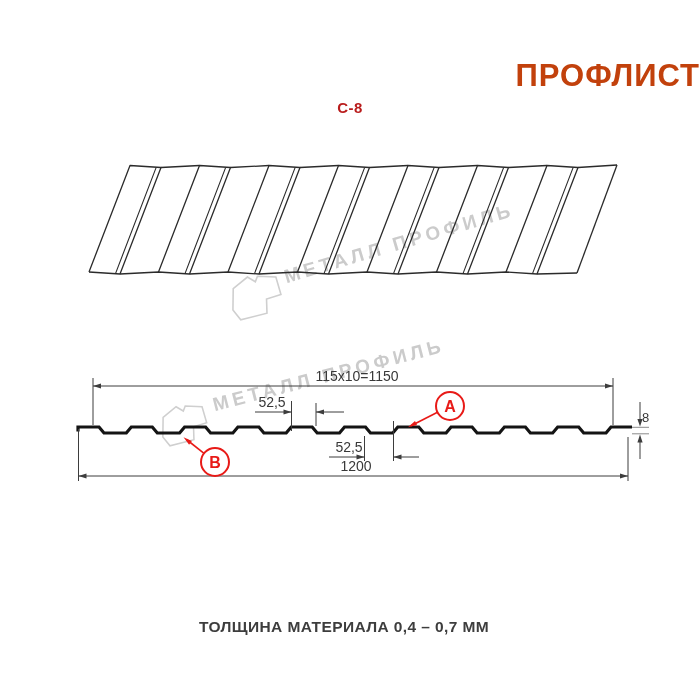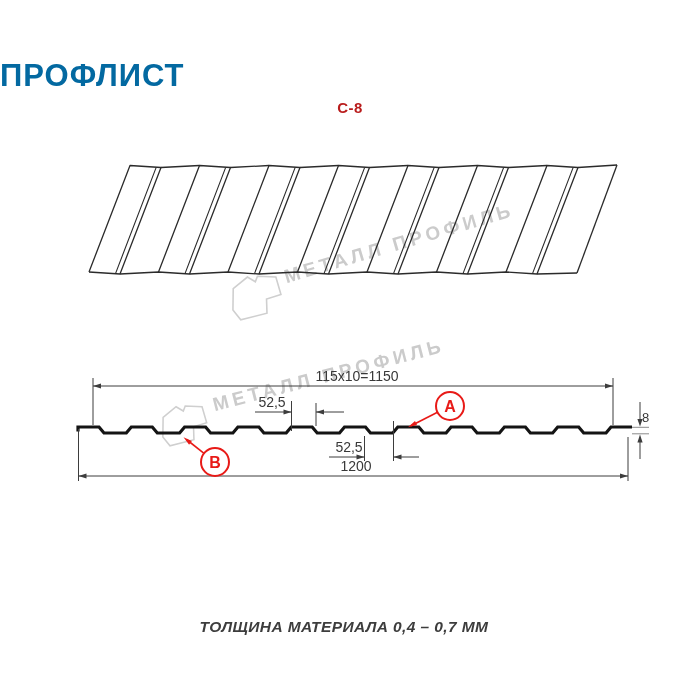--- a/index.html
+++ b/index.html
@@ -1,25 +1,25 @@
 <!DOCTYPE html>
 <html><head>
 <meta charset="utf-8">
 <style>
   html,body{margin:0;padding:0;background:#fff;}
   .page{position:relative;width:700px;height:700px;background:#ffffff;overflow:hidden;
         font-family:"Liberation Sans",sans-serif;}
   
-  .title{position:absolute;left:0;top:58px;width:700px;text-align:left;
-         font-size:31px;font-weight:800;letter-spacing:1px;color:#0369a1;z-index:3;}
+  .title{position:absolute;left:0;top:58px;width:700px;text-align:right;
+         font-size:31px;font-weight:800;letter-spacing:1px;color:#c2410c;z-index:3;}
   .subtitle{position:absolute;left:0;top:99px;width:700px;text-align:center;
          font-size:15px;font-weight:700;letter-spacing:.5px;color:#b91c1c;z-index:3;}
   
   .footer{position:absolute;left:0;top:618px;width:688px;text-align:center;
-         font-size:15.5px;font-weight:700;letter-spacing:.4px;color:#3d3d3d;z-index:3;font-style:italic;}
+         font-size:15.5px;font-weight:700;letter-spacing:.4px;color:#3d3d3d;z-index:3;}
   
   .wm{position:absolute;z-index:1;color:#cbcbcb;font-weight:700;white-space:nowrap;
       font-size:19px;letter-spacing:4px;}
   .wm1{left:288px;top:266px;transform:rotate(-16.5deg);transform-origin:0 100%;}
   .wm2{left:216px;top:394px;transform:rotate(-14.5deg);transform-origin:0 100%;}
   .wmlogo{position:absolute;z-index:1;}
   .wmlogo1{left:226px;top:274px;transform:rotate(-10deg);}
   .wmlogo2{left:157px;top:404px;transform:rotate(-10deg);}
   
   .drawing{position:absolute;left:0;top:0;z-index:2;}

